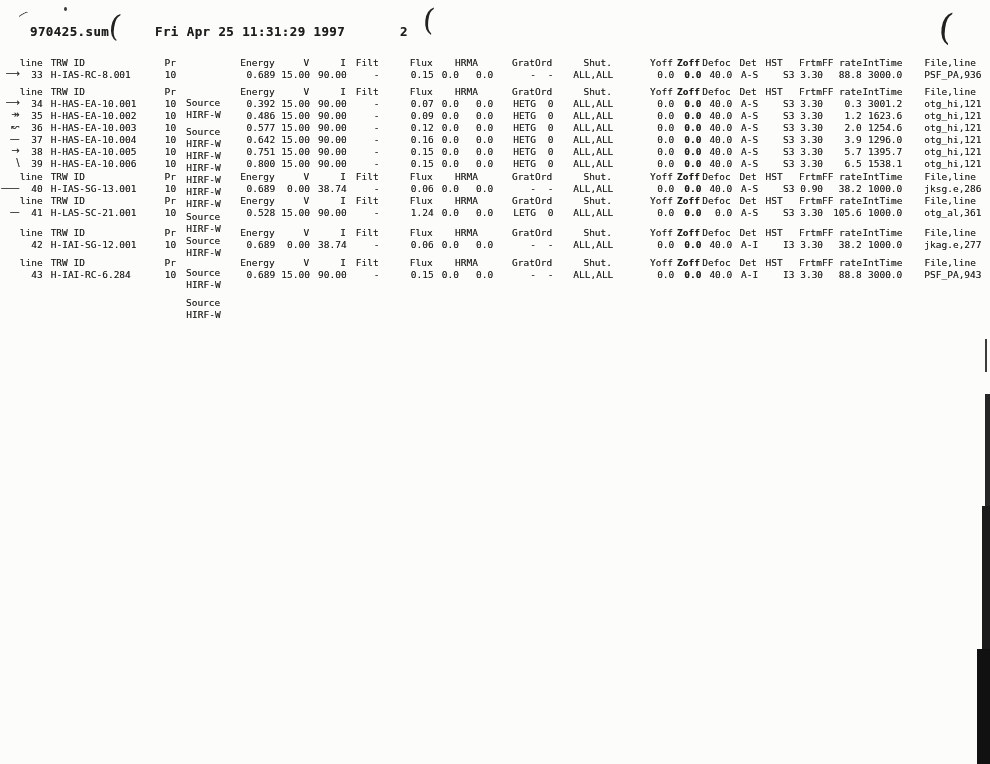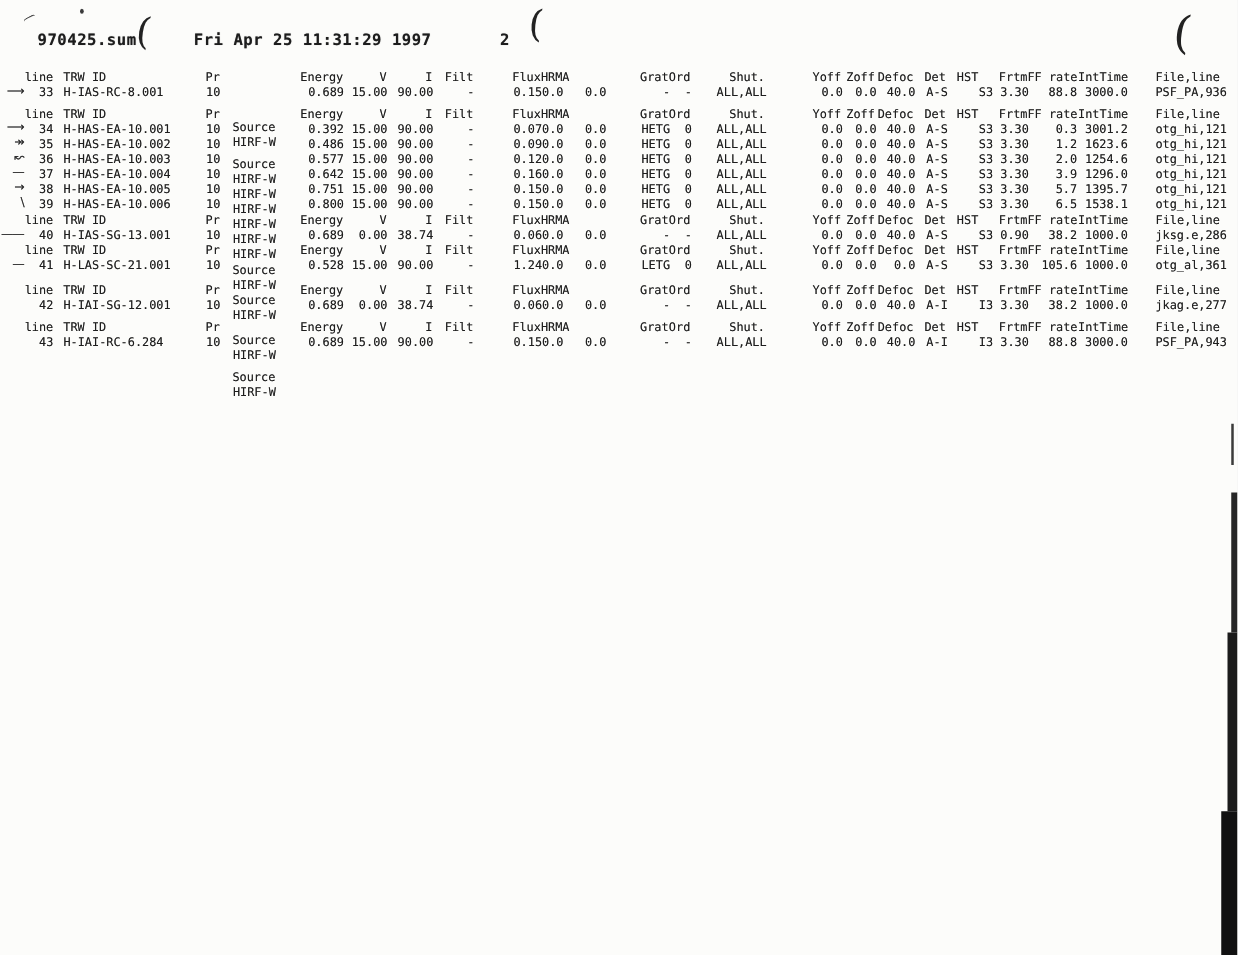--- a/index.html
+++ b/index.html
@@ -34,26 +34,26 @@
   .cell { display:inline-block; white-space:pre; overflow:visible; }
   .c0 {width:38px;  text-align:right;}
   .c1 {width:116px; text-align:left; padding-left:8px;}
   .c2 {width:22px;  text-align:right;}
   .c3 {width:56px;  text-align:left; padding-left:10px;margin-top:40px;}
   .c4 {width:46px;  text-align:right;}
   .c5 {width:36px;  text-align:right;}
   .c6 {width:38px;  text-align:right;}
   .c7 {width:34px;  text-align:right;}
   .c8 {width:56px;  text-align:right;}
-  .c9 {width:70px;  text-align:left;}
+  .c9 {width:70px;  text-align:center;}
   .c10{width:36px;  text-align:right;}
   .c11{width:18px;  text-align:right;}
   .c12{width:62px;  text-align:right;}
   .c13{width:30px;  text-align:right;margin-left:32px;}
-  .c14{width:28px;  text-align:right;}
+  .c14{width:28px;  text-align:right;font-weight:bold;}
   .c15{width:32px;  text-align:right;}
   .c16{width:36px;  text-align:center;}
   .c17{width:16px;  text-align:right;}
   .c18{width:42px;  text-align:right;}
   .c19{width:40px;  text-align:right;}
   .c20{width:42px;  text-align:right;}
   .c21{width:90px;  text-align:left; padding-left:22px;}
   .pen-mark { position:absolute; right:24px; top:-1px; font-size:10px; color:#2e2e2e;
               letter-spacing:-1px; white-space:nowrap; font-family:"DejaVu Sans", sans-serif; }
 

